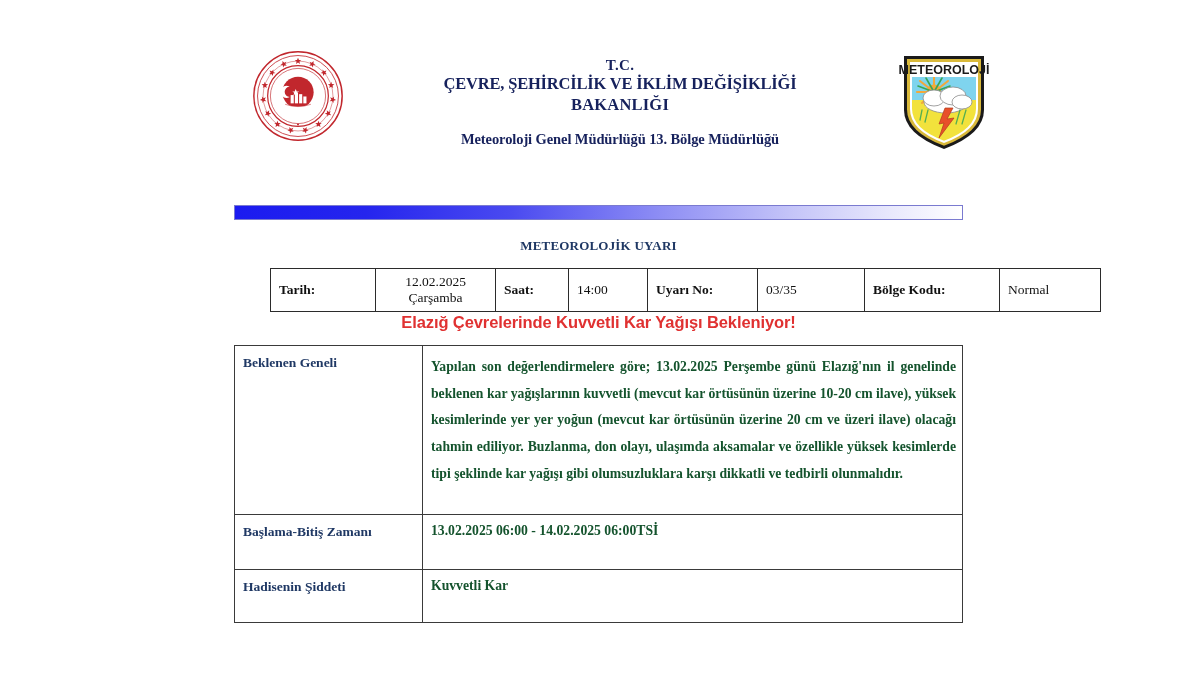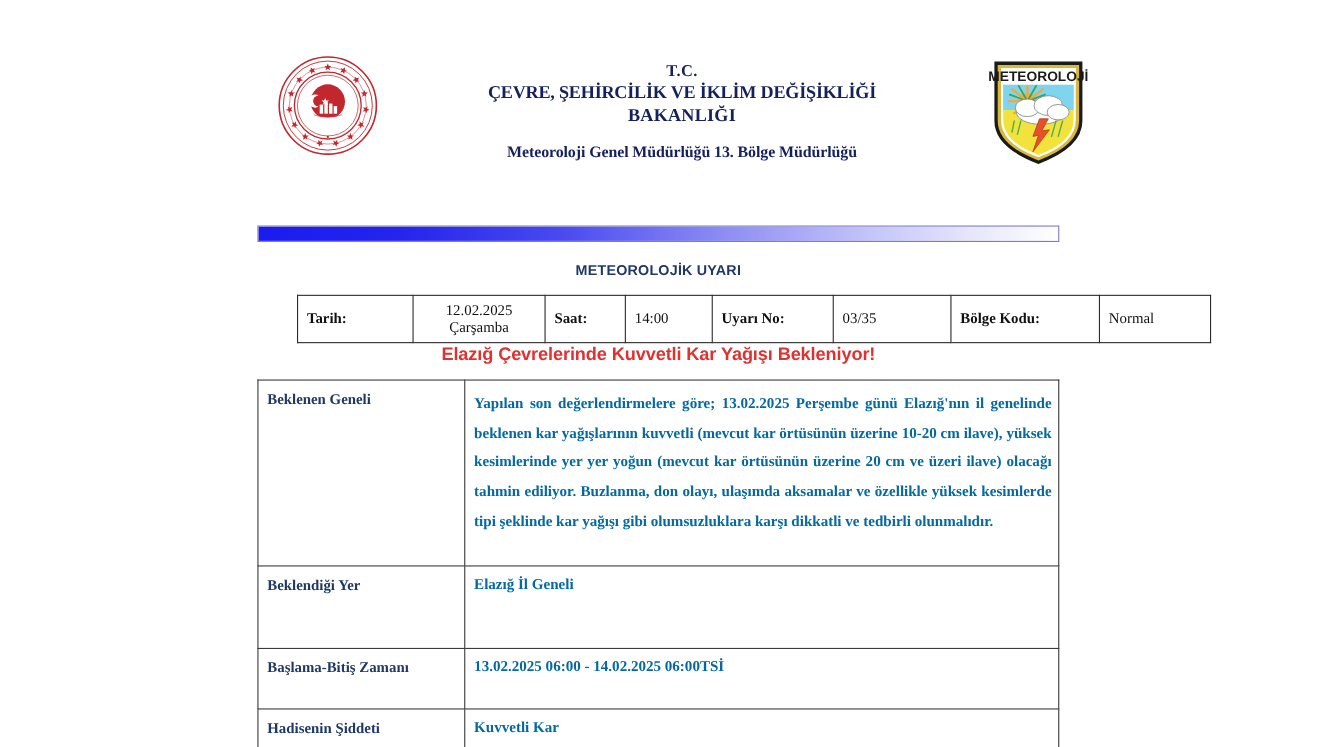--- a/index.html
+++ b/index.html
@@ -76,21 +76,21 @@
   }
 
   
   .uyari-title {
     position: absolute;
     left: 234px;
     top: 238px;
     width: 729px;
     text-align: center;
     color: #1f3864;
-    font-family: Liberation Sans, sans-serif;
+    font-family: Liberation Serif, serif;
     font-weight: bold;
     font-size: 13px;
     letter-spacing: 0.2px;
   }
 
   
   .info-table {
     position: absolute;
     left: 270px;
     top: 268px;
@@ -148,21 +148,21 @@
   }
   .main-table td.label {
     width: 173px;
     color: #1f3864;
     font-family: "Liberation Serif", serif;
     font-weight: bold;
     font-size: 13.5px;
     line-height: 1.35;
   }
   .main-table td.value {
-    color: #0369a1;
+    color: #14532d;
     font-family: "Liberation Serif", serif;
     font-weight: bold;
     font-size: 13.7px;
     text-align: justify;
     line-height: 1.95;
   }
   .row-hadise td { height: 152px; }
   .row-yer td { height: 58px; }
   .row-yer td.value { line-height: 1.2; }
   .row-zaman td { height: 38px; }
@@ -321,24 +321,20 @@
   </table>
 
   <div class="red-headline">Elazığ Çevrelerinde Kuvvetli Kar Yağışı Bekleniyor!</div>
 
   <table class="main-table">
     <tbody>
       <tr class="row-hadise">
         <td class="label">Beklenen Geneli</td>
         <td class="value">Yapılan son değerlendirmelere göre; 13.02.2025 Perşembe günü Elazığ'nın il genelinde beklenen kar yağışlarının kuvvetli (mevcut kar örtüsünün üzerine 10-20 cm ilave), yüksek kesimlerinde yer yer yoğun (mevcut kar örtüsünün üzerine 20 cm ve üzeri ilave) olacağı tahmin ediliyor. Buzlanma, don olayı, ulaşımda aksamalar ve özellikle yüksek kesimlerde tipi şeklinde kar yağışı gibi olumsuzluklara karşı dikkatli ve tedbirli olunmalıdır.</td>
       </tr>
-      <tr class="row-yer">
-        <td class="label">Beklendiği Yer</td>
-        <td class="value">Elazığ İl Geneli</td>
-      </tr>
       <tr class="row-zaman">
         <td class="label">Başlama-Bitiş Zamanı</td>
         <td class="value">13.02.2025 06:00 - 14.02.2025 06:00TSİ</td>
       </tr>
       <tr class="row-siddet">
         <td class="label">Hadisenin Şiddeti</td>
         <td class="value">Kuvvetli Kar</td>
       </tr>
 
     </tbody>

